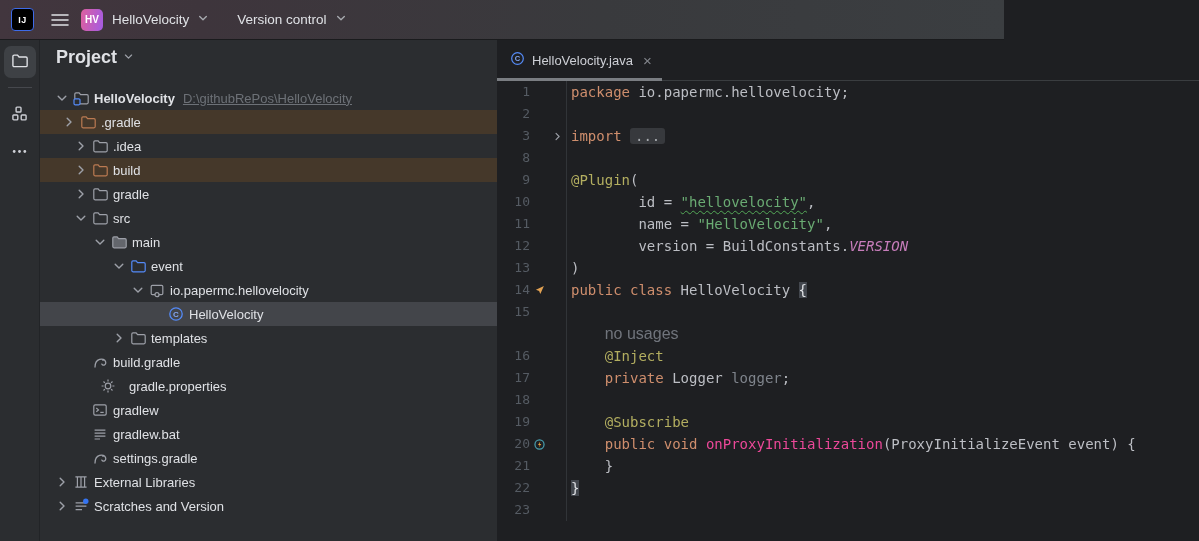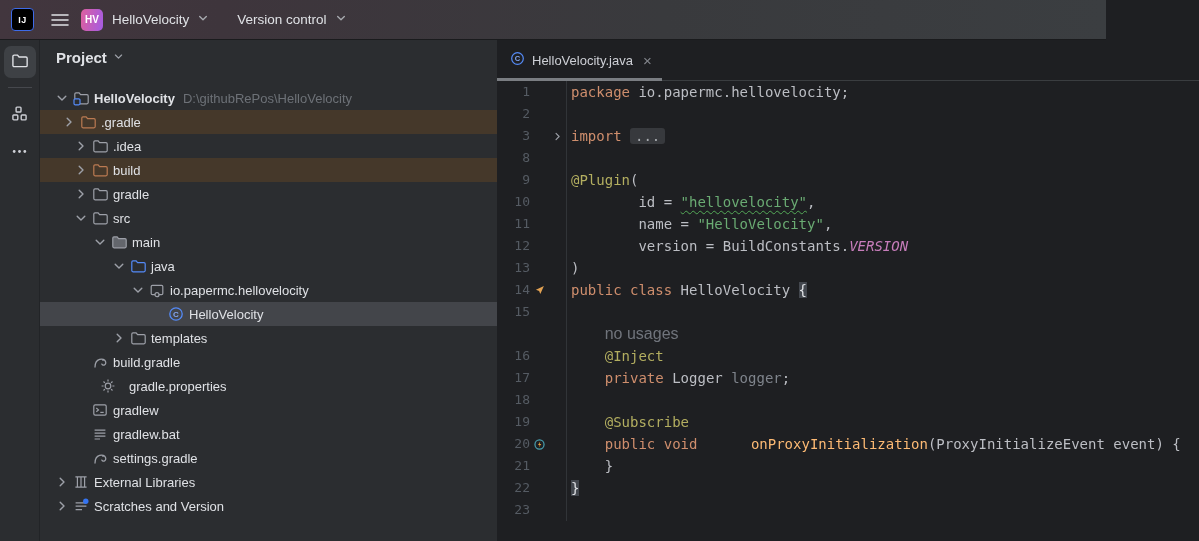--- a/index.html
+++ b/index.html
@@ -1,20 +1,20 @@
 <!DOCTYPE html>
 <html><head>
 <meta charset="utf-8">
 <style>
   html,body{margin:0;padding:0;background:#1e1f22;}
   .app{position:relative;width:1199px;height:541px;background:#1e1f22;overflow:hidden;
        font-family:"Liberation Sans",sans-serif;color:#dfe1e5;-webkit-font-smoothing:antialiased;}
 
   
-  .topbar{position:absolute;top:0;left:0;width:1106px;height:40px;box-sizing:border-box;
+  .topbar{position:absolute;top:0;left:0;width:1004px;height:40px;box-sizing:border-box;
           display:flex;align-items:center;border-bottom:1px solid #1a1b1d;
           background:linear-gradient(90deg,#42363e 0%,#3e353c 20%,#393a3d 60%,#3b3e41 100%);}
   .ij{width:21px;height:21px;margin-left:11px;border-radius:4px;background:#000;border:1.5px solid #3e6be8;
       color:#fff;font-size:9px;font-weight:bold;display:flex;align-items:center;justify-content:center;letter-spacing:.5px;flex:none;}
   .burger{margin-left:17px;display:flex;align-items:center;flex:none;}
   .hv{width:22px;height:22px;margin-left:12px;border-radius:5px;flex:none;
       background:linear-gradient(100deg,#dd5f9e 0%,#a45ce4 100%);
       color:#fff;font-size:10px;font-weight:bold;display:flex;align-items:center;justify-content:center;}
   .tbbtn{display:flex;align-items:center;gap:7px;border:none;background:none;color:#dfe1e5;
          font-family:inherit;font-size:13.5px;padding:0;margin-left:9px;cursor:default;}
@@ -22,30 +22,30 @@
 
   
   .strip{position:absolute;left:0;top:40px;width:40px;height:501px;background:#2b2d30;box-sizing:border-box;
          border-right:1px solid #222427;display:flex;flex-direction:column;align-items:center;}
   .strip-btn{width:32px;height:32px;margin-top:6px;border-radius:7px;display:flex;align-items:center;justify-content:center;flex:none;}
   .strip-btn.sel{background:#3e4145;}
   .strip-div{width:24px;height:1px;background:#46484d;margin:9px 0 5px;flex:none;}
 
   
   .panel{position:absolute;left:40px;top:40px;width:457px;height:501px;background:#2b2d30;overflow:hidden;}
-  .panel-h{height:34px;display:flex;align-items:center;padding-left:16px;gap:5px;font-size:15px;font-weight:600;}
+  .panel-h{height:34px;display:flex;align-items:center;padding-left:16px;gap:5px;font-size:18px;font-weight:600;}
   .tree{padding-top:12px;}
   .trow{height:24px;display:flex;align-items:center;font-size:13px;white-space:nowrap;box-sizing:border-box;}
   .trow.excluded{background:#45382a;}
   .trow.selected{background:#43454a;}
   .chev{width:20px;height:16px;display:flex;align-items:center;justify-content:center;flex:none;}
   .ticon{width:18px;height:16px;display:flex;align-items:center;justify-content:center;flex:none;}
   .tlabel{margin-left:4px;}
   .tlabel.bold{font-weight:700;}
-  .tsuffix{margin-left:8px;color:#6d7177;}
+  .tsuffix{margin-left:8px;color:#6d7177;text-decoration:underline;}
 
   
   .editor{position:absolute;left:497px;top:40px;width:702px;height:501px;background:#1e1f22;}
   .tabbar{height:41px;box-sizing:border-box;border-bottom:1px solid #3a3d40;display:flex;align-items:stretch;}
   .tab{position:relative;display:flex;align-items:center;gap:7px;padding:0 10px 0 13px;font-size:13px;color:#ced0d6;}
   .tab::after{content:"";position:absolute;left:0;right:0;bottom:-1px;height:3px;background:#7a7d82;}
   .tab .close{color:#83868c;font-size:15px;line-height:1;margin-left:3px;}
 
   .code{font-family:"DejaVu Sans Mono",monospace;font-size:14px;line-height:22px;}
   .cline{display:flex;height:22px;}
@@ -53,21 +53,21 @@
   .ln{flex:none;width:33px;text-align:right;color:#555b63;font-size:13px;}
   .gi{flex:none;width:19px;display:flex;align-items:center;justify-content:center;}
   .gf{flex:none;width:17px;display:flex;align-items:center;justify-content:center;color:#6f737a;}
   .ctext{padding-left:4px;white-space:pre;}
   .kw{color:#cf8e6d;}
   .pl{color:#bcbec4;}
   .str{color:#6aab73;}
   .strw{color:#6aab73;text-decoration:underline wavy #54a857;text-decoration-thickness:1px;text-underline-offset:3px;}
   .ann{color:#b3ae60;}
   .stf{color:#c77dbb;font-style:italic;}
-  .mth{color:#fdba74;margin-left:45px;}
+  .mth{color:#ec4899;}
   .dim{color:#7f848c;}
   .inlay{color:#70747c;font-size:16px;font-family:"Liberation Sans",sans-serif;}
   .foldseg{background:#37393d;color:#a8abb0;border-radius:3px;padding:0 5px;}
   .bh{background:#43474e;}
 </style>
 </head>
 <body>
 
 <div class="app">
 
@@ -225,21 +225,21 @@
           <span class="chev">
             <svg width="16" height="16" viewBox="0 0 16 16">
               <path d="M4.2 6.2 8 10l3.8-3.8" fill="none" stroke="#9da0a8" stroke-width="1.4" stroke-linecap="round" stroke-linejoin="round"></path>
             </svg>
           </span>
           <span class="ticon">
             <svg width="16" height="16" viewBox="0 0 16 16">
               <path d="M1.8 12.6V4.1c0-.7.5-1.2 1.2-1.2h3.1l1.5 1.8h6.4c.7 0 1.2.5 1.2 1.2v6.7c0 .7-.5 1.2-1.2 1.2H3c-.7 0-1.2-.5-1.2-1.2Z" fill="none" stroke="#548af7" stroke-width="1.2"></path>
             </svg>
           </span>
-          <span class="tlabel">java</span>
+          <span class="tlabel">event</span>
         </div>
         <div class="trow" style="padding-left: 88px;">
           <span class="chev">
             <svg width="16" height="16" viewBox="0 0 16 16">
               <path d="M4.2 6.2 8 10l3.8-3.8" fill="none" stroke="#9da0a8" stroke-width="1.4" stroke-linecap="round" stroke-linejoin="round"></path>
             </svg>
           </span>
           <span class="ticon">
             <svg width="16" height="16" viewBox="0 0 16 16">
               <rect x="2.2" y="3.3" width="11.6" height="9.4" rx="1.2" fill="none" stroke="#9da0a8" stroke-width="1.2"></rect>

